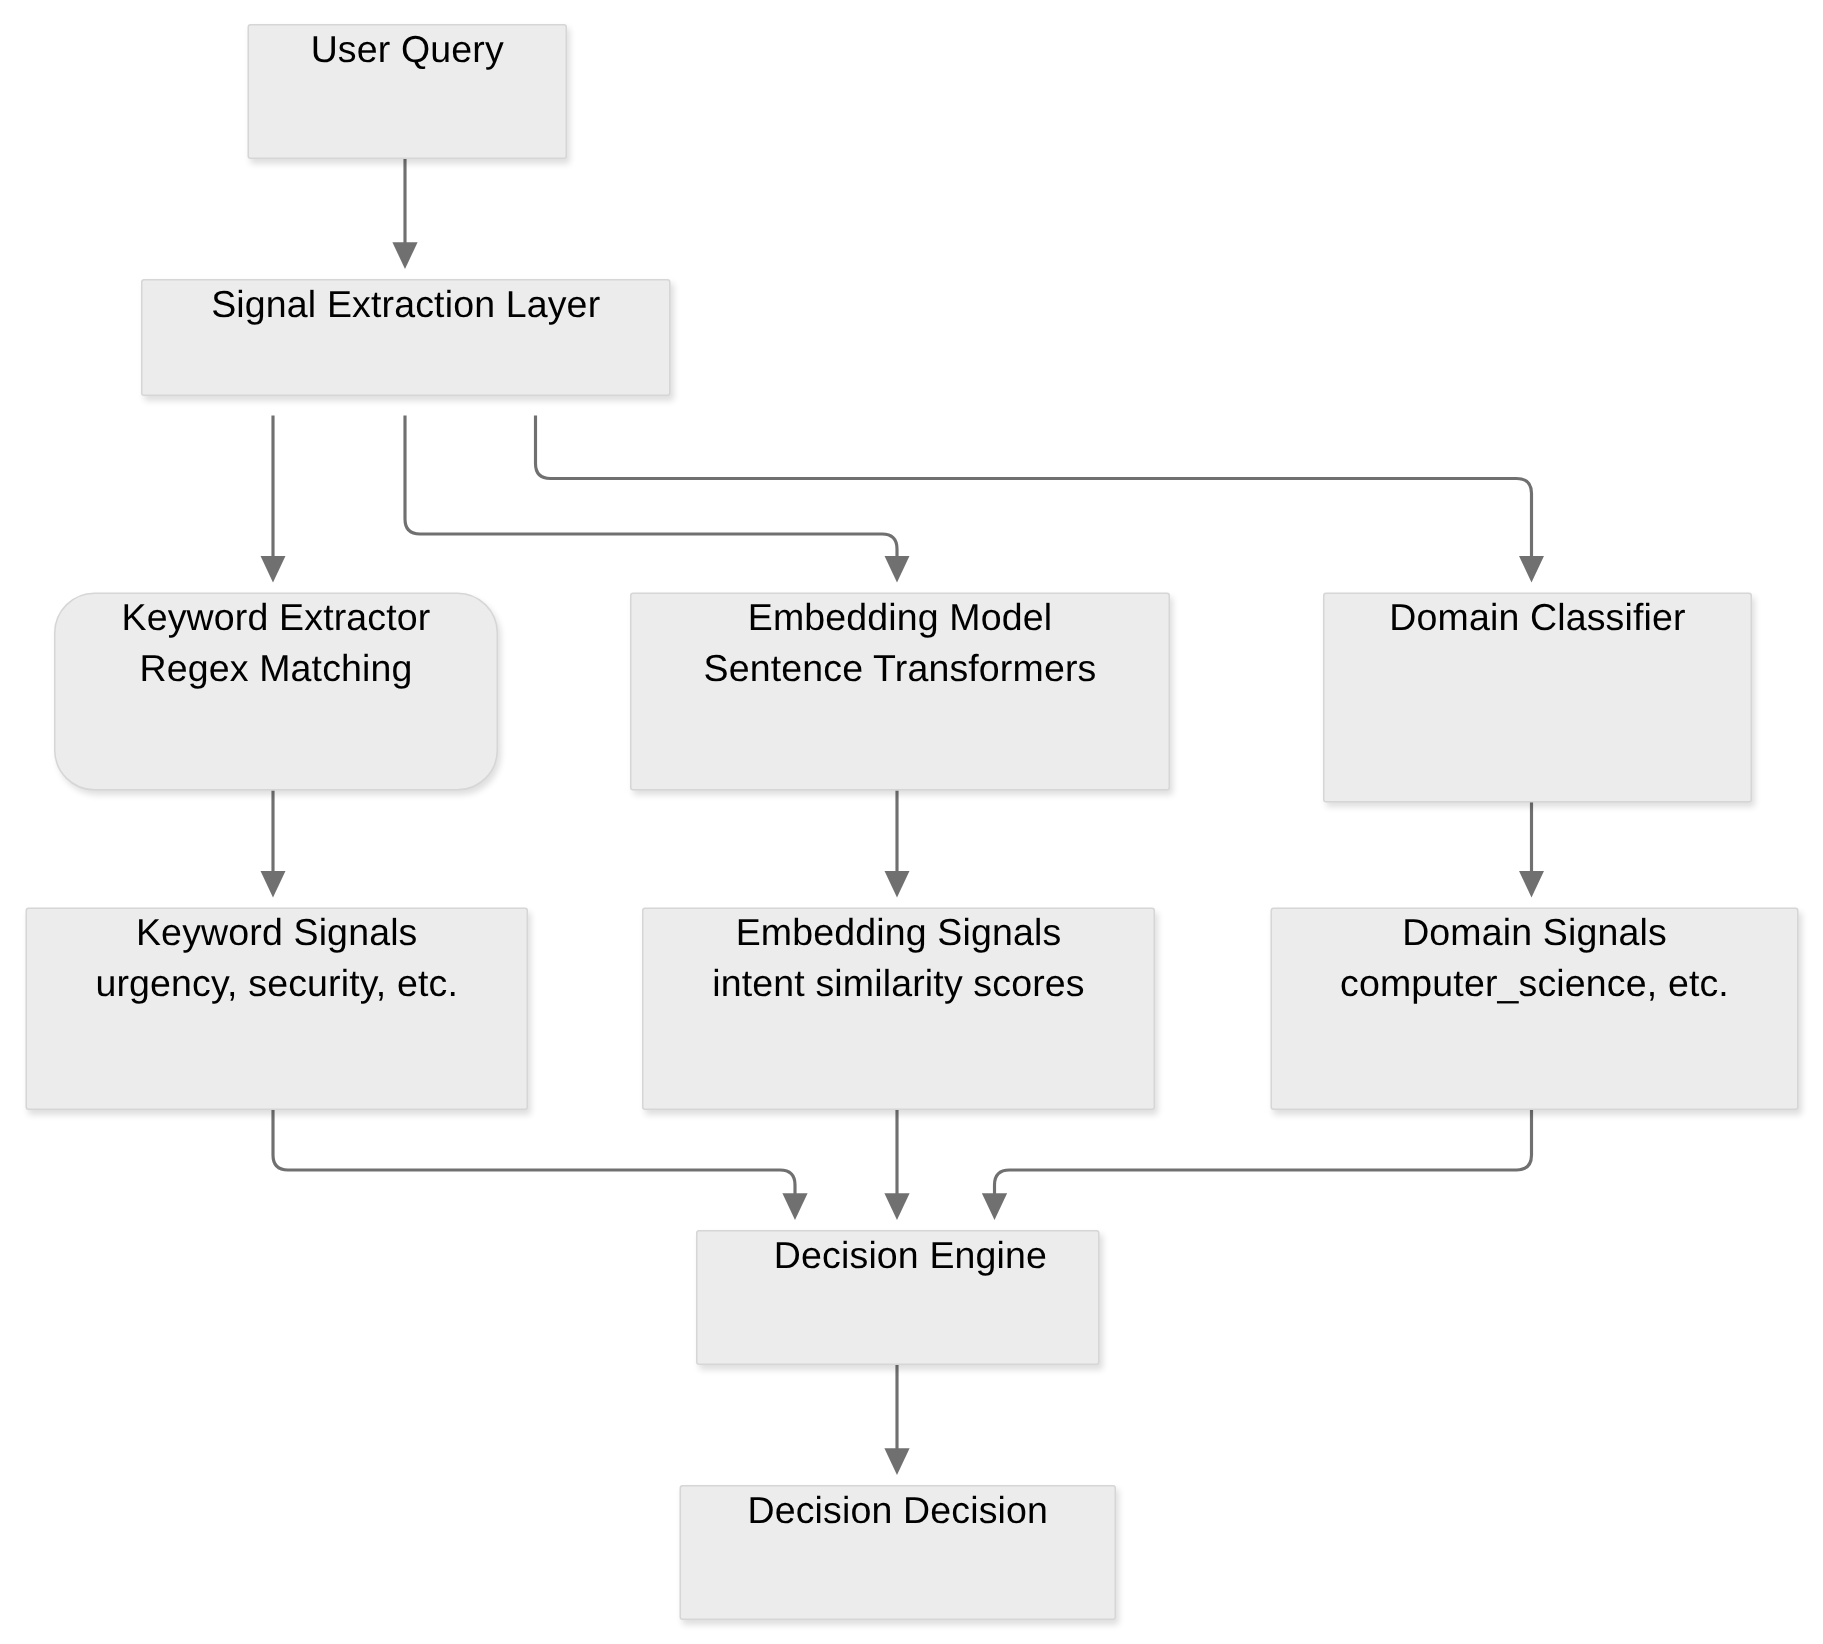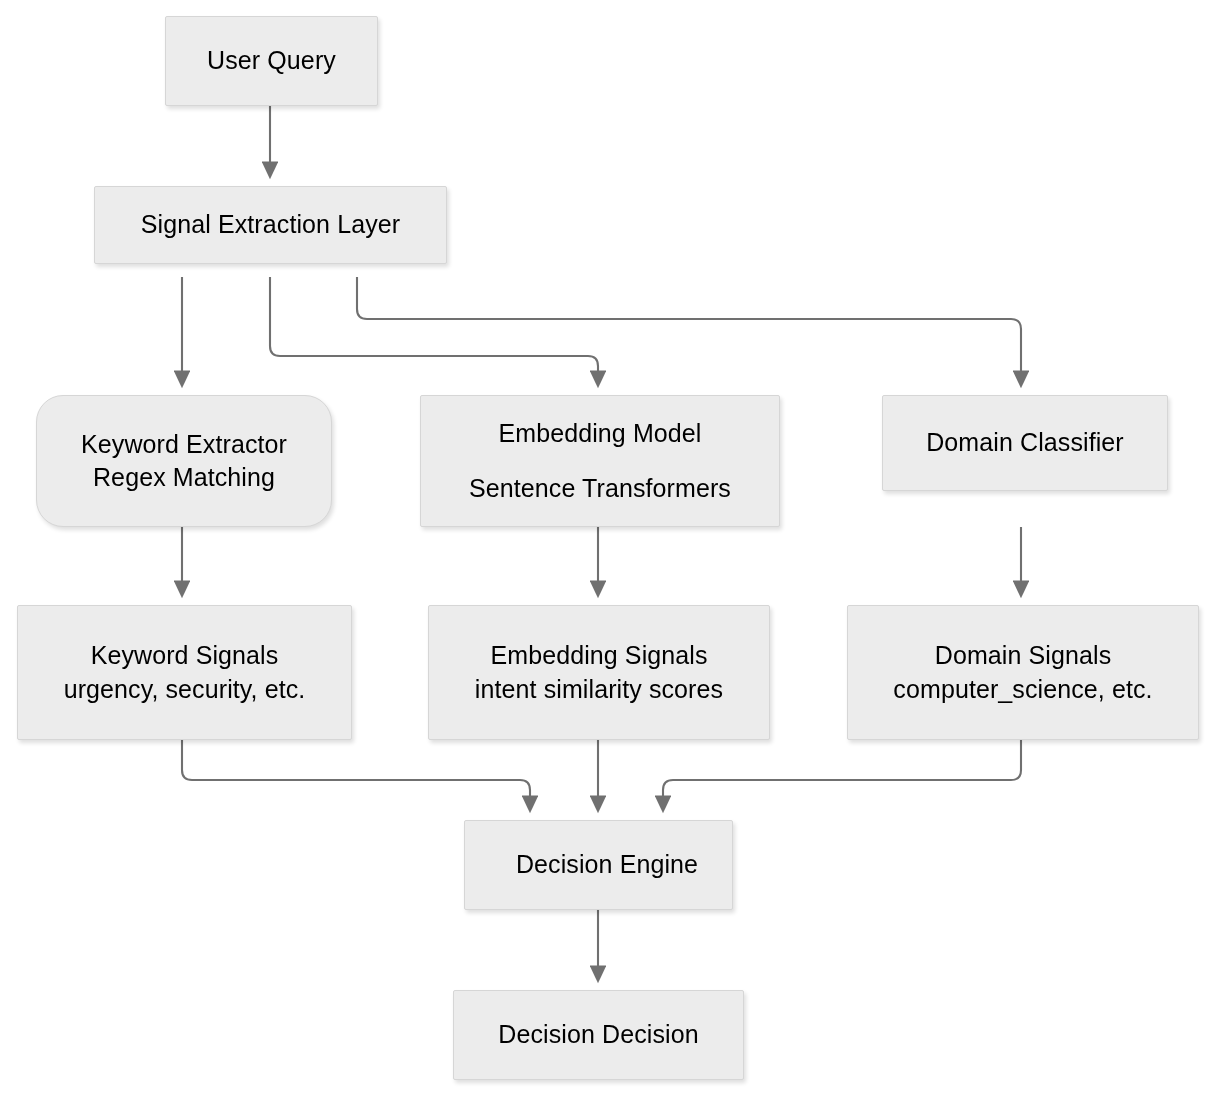--- a/index.html
+++ b/index.html
@@ -30,35 +30,35 @@
   .node {
     position: absolute;
     box-sizing: border-box;
     background: #ECECEC;
     border: 1px solid #D6D6D6;
     border-radius: 2px;
     box-shadow: 2px 3px 4px rgba(0,0,0,0.13);
     display: flex;
     flex-direction: column;
     align-items: center;
-    justify-content: center;
+    justify-content: flex-start;
     text-align: center;
     color: #000000;
     font-size: 25px;
     line-height: 1.34;
     letter-spacing: 0.1px;
   }
   .node .line2 {
     display: block;
   }
   .node-user-query   { left: 165px; top: 16px;  width: 213px; height: 90px; }
   .node-signal-layer { left: 94px;  top: 186px; width: 353px; height: 78px; }
   .node-keyword-extractor { left: 36px;  top: 395px; width: 296px; height: 132px; border-radius: 27px; }
-  .node-embedding-model   { left: 420px; top: 395px; width: 360px; height: 132px; gap: 22px; }
-  .node-domain-classifier { left: 882px; top: 395px; width: 286px; height: 96px; }
+  .node-embedding-model   { left: 420px; top: 395px; width: 360px; height: 132px; }
+  .node-domain-classifier { left: 882px; top: 395px; width: 286px; height: 140px; }
   .node-keyword-signals   { left: 17px;  top: 605px; width: 335px; height: 135px; }
   .node-embedding-signals { left: 428px; top: 605px; width: 342px; height: 135px; }
   .node-domain-signals    { left: 847px; top: 605px; width: 352px; height: 135px; }
   .node-decision-engine   { left: 464px; top: 820px; width: 269px; height: 90px; padding-left: 17px; }
   .node-selected-decision { left: 453px; top: 990px; width: 291px; height: 90px; }
 </style>
 </head>
 <body>
 
 <div id="diagram">

